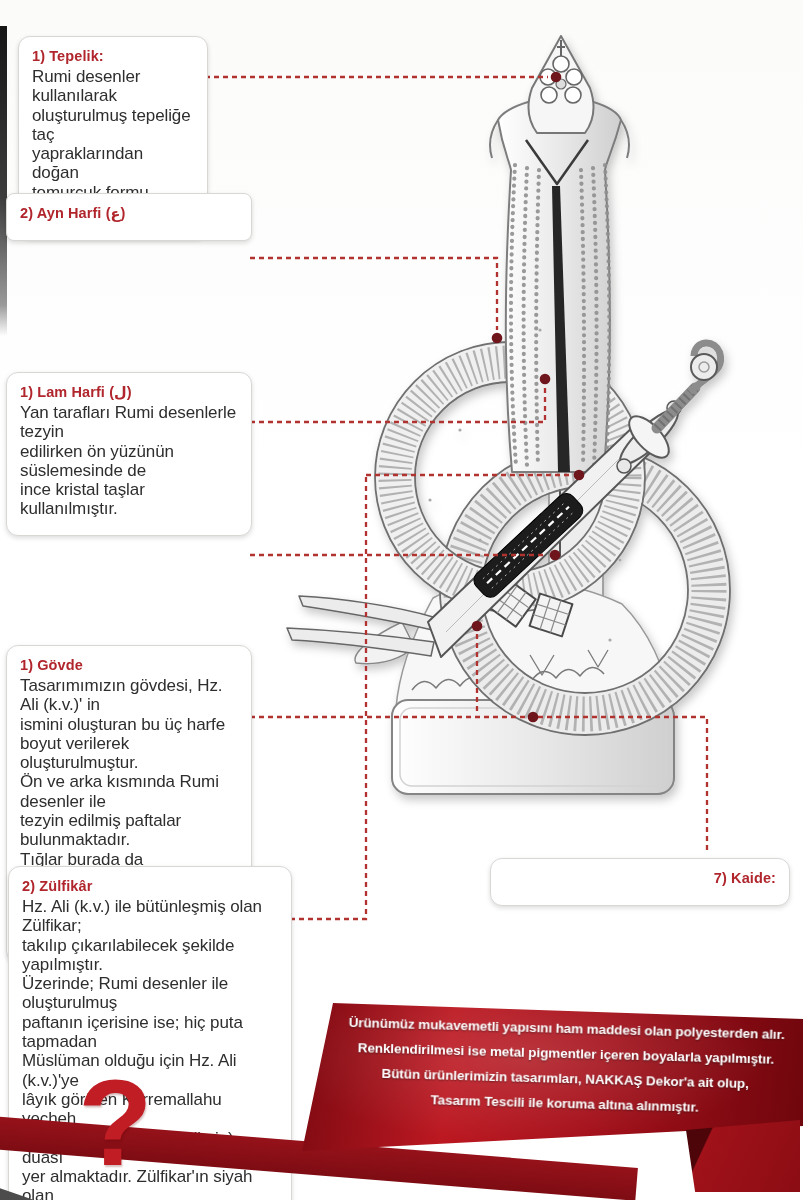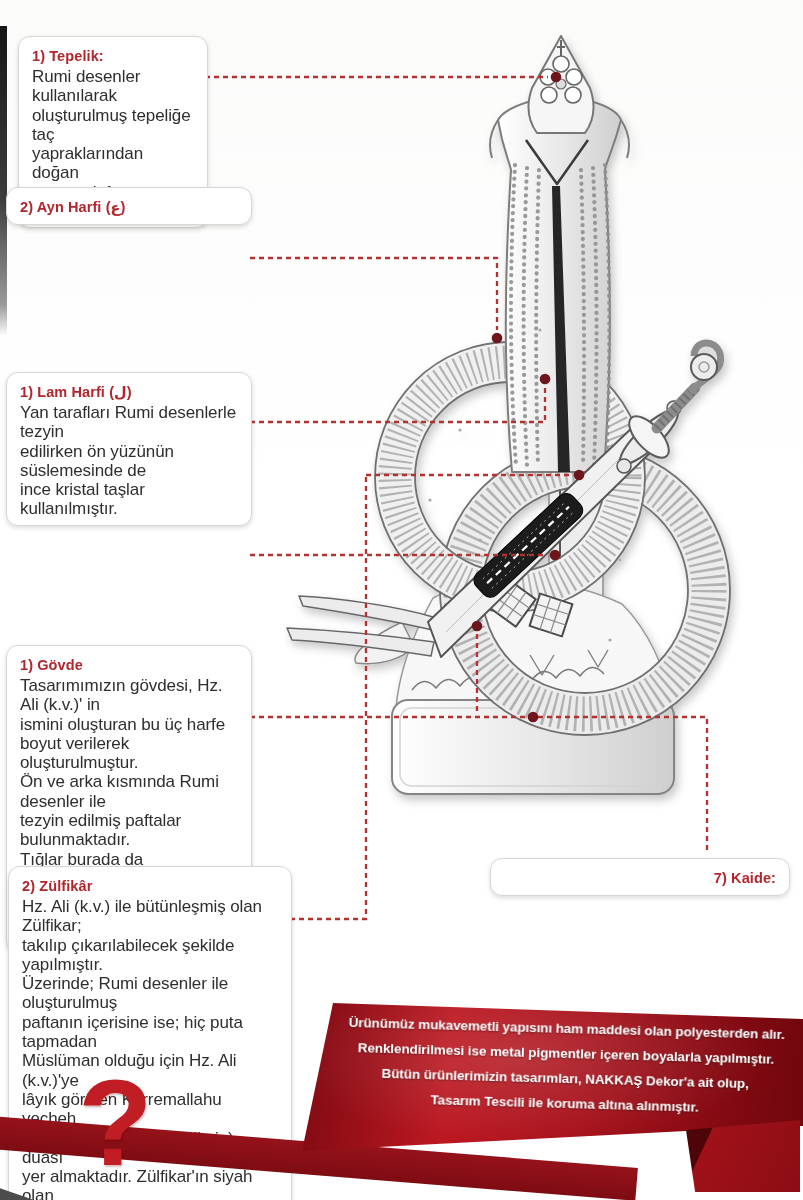--- a/index.html
+++ b/index.html
@@ -10,26 +10,26 @@
     font-family:"Liberation Sans","DejaVu Sans",sans-serif;
   }
   
   .edge-strip{position:absolute;left:0;top:26px;width:7px;height:310px;
     background:linear-gradient(180deg,#161616,#3c3c3c 55%,#9a9a9a 90%,transparent);}
   .corner-wedge{position:absolute;left:0;top:1182px;width:34px;height:18px;
     background:#4c4c4c;clip-path:polygon(0 35%,100% 100%,0 100%);}
   
   .callout{
     position:absolute;background:#fff;border:1px solid #d9d7d4;border-radius:12px;
-    padding:11px 13px 6px 13px;box-shadow:0 2px 5px rgba(0,0,0,.14);
+    padding:11px 13px 16px 13px;box-shadow:0 2px 5px rgba(0,0,0,.14);
   }
   .c-head{font-size:14.5px;font-weight:bold;color:#b0262c;margin-bottom:3px;letter-spacing:.1px;}
   .c-body{font-size:17px;line-height:19.3px;color:#2e2e2e;white-space:pre-line;letter-spacing:-.1px;}
   .c1{left:18px;top:36px;width:162px;}
-  .c2{left:6px;top:187px;width:218px;}
+  .c2{left:6px;top:193px;width:218px;border-radius:8px;}
   .c3{left:6px;top:372px;width:218px;}
   .c4{left:6px;top:505px;width:218px;}
   .c5{left:6px;top:645px;width:218px;}
   .c6{left:8px;top:866px;width:256px;}
   .c7{left:490px;top:858px;width:272px;text-align:right;}
   
   #art{position:absolute;left:0;top:0;}
   
   .stripe{position:absolute;left:-8px;top:1116px;width:648px;height:33px;
     background:linear-gradient(180deg,#96121a,#7e0c13);

